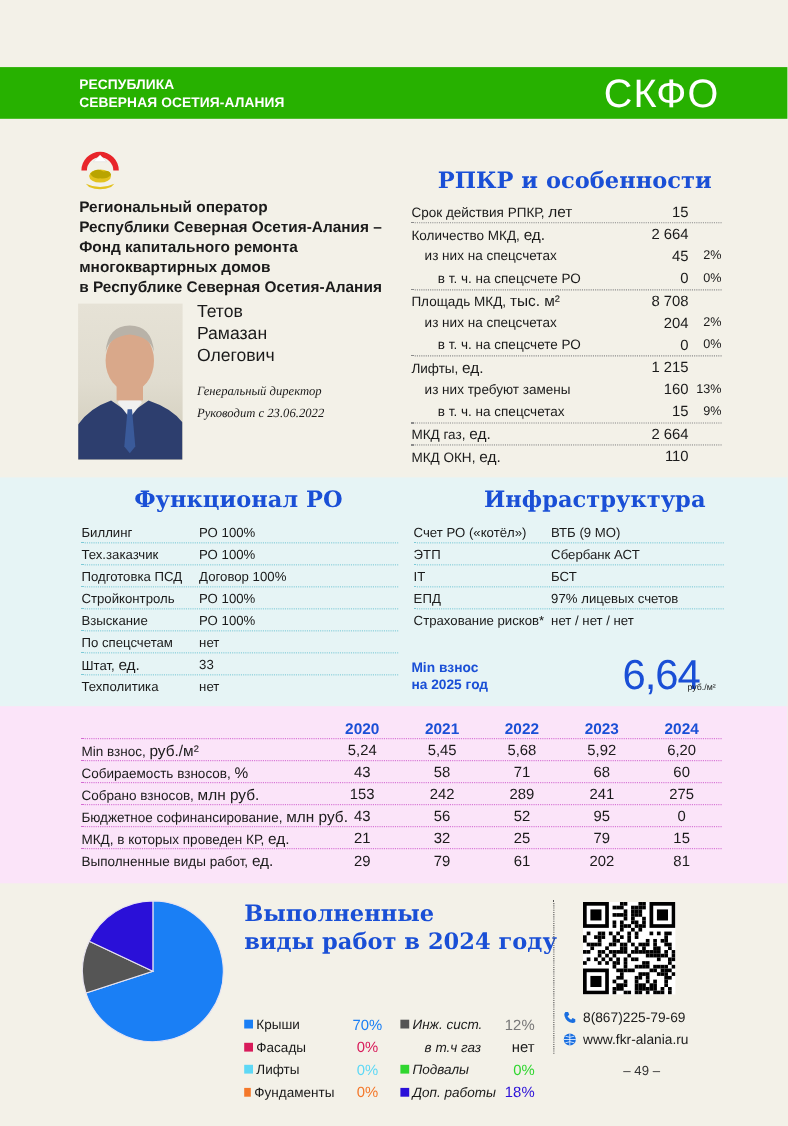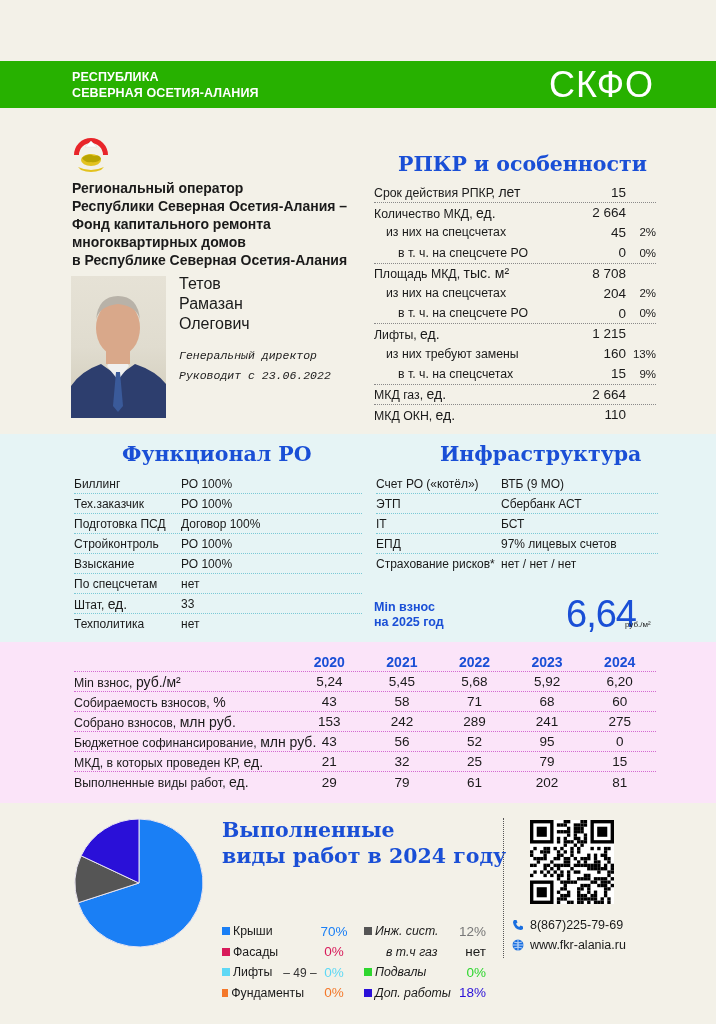--- a/index.html
+++ b/index.html
@@ -9,21 +9,21 @@
   
   .header-bar { left: 0; top: 61px; width: 716px; height: 47px; background: #27b100; }
   .region { left: 72px; top: 69px; color: #fff; font-weight: bold; font-size: 12.5px; line-height: 16px; letter-spacing: 0.1px; }
   .district { right: 62px; top: 63px; color: #fff; font-size: 36px; line-height: 44px; font-weight: normal; letter-spacing: 1px; }
 
   
   .logo { left: 70px; top: 133px; width: 42px; height: 40px; }
   .operator-name { left: 72px; top: 179px; width: 300px; font-weight: bold; font-size: 14px; line-height: 18px; }
   .photo { left: 71px; top: 276px; width: 95px; height: 142px; background: linear-gradient(180deg, #e6e2d6 0%, #e0dccf 50%, #cfcab8 100%); overflow: hidden; }
   .person-name { left: 179px; top: 274px; font-size: 16px; line-height: 20px; }
-  .person-role { left: 179px; top: 346px; font-family: Liberation Mono, monospace; font-style: italic; font-size: 11.5px; line-height: 20px; }
+  .person-role { left: 179px; top: 346px; font-family: Liberation Serif, serif; font-style: italic; font-size: 11.5px; line-height: 20px; }
 
   
   .sec-title { font-family: "DejaVu Serif", serif; font-weight: bold; color: #1a4fd6; font-size: 20.5px; line-height: 26px; }
 
   
   .rpkr { left: 374px; top: 182px; width: 282px; font-size: 12.3px; }
   .rpkr .row { display: flex; height: 20.2px; align-items: center; position: relative; }
   .rpkr .row.sep { border-top: 1px dotted #8a8a8a; }
   .rpkr .lab { flex: 1; white-space: nowrap; }
   .rpkr .lab.l1 { padding-left: 12px; }
@@ -65,21 +65,21 @@
   .legend .sw { width: 8px; height: 8px; display: inline-block; margin-right: 3px; }
   .legend .n1 { width: 82px; display: flex; align-items: center; white-space: nowrap; }
   .legend .p1 { width: 60px; text-align: center; font-size: 13.5px; }
   .legend .n2 { width: 92px; display: flex; align-items: center; white-space: nowrap; font-style: italic; }
   .legend .p2 { width: 30px; text-align: right; font-size: 13.5px; }
 
   .vdivider { left: 503px; top: 818px; width: 0; height: 140px; border-left: 1px dotted #555; }
   .qr { left: 530px; top: 820px; width: 84px; height: 84px; background: #fff; }
   .contact { left: 512px; font-size: 12.5px; display: flex; align-items: center; }
   .contact .ic { width: 12px; height: 12px; margin-right: 6px; }
-  .page-num { left: 0; width: 600px; top: 966px; text-align: center; font-size: 12px; color: #333; }
+  .page-num { left: 0; width: 600px; top: 966px; text-align: right; font-size: 12px; color: #333; }
 </style>
 </head>
 <body>
 
 <div class="abs header-bar"></div>
 <div class="abs region">
   <div>РЕСПУБЛИКА</div>
   <div>СЕВЕРНАЯ ОСЕТИЯ-АЛАНИЯ</div>
 </div>
 <div class="abs district">СКФО</div>

